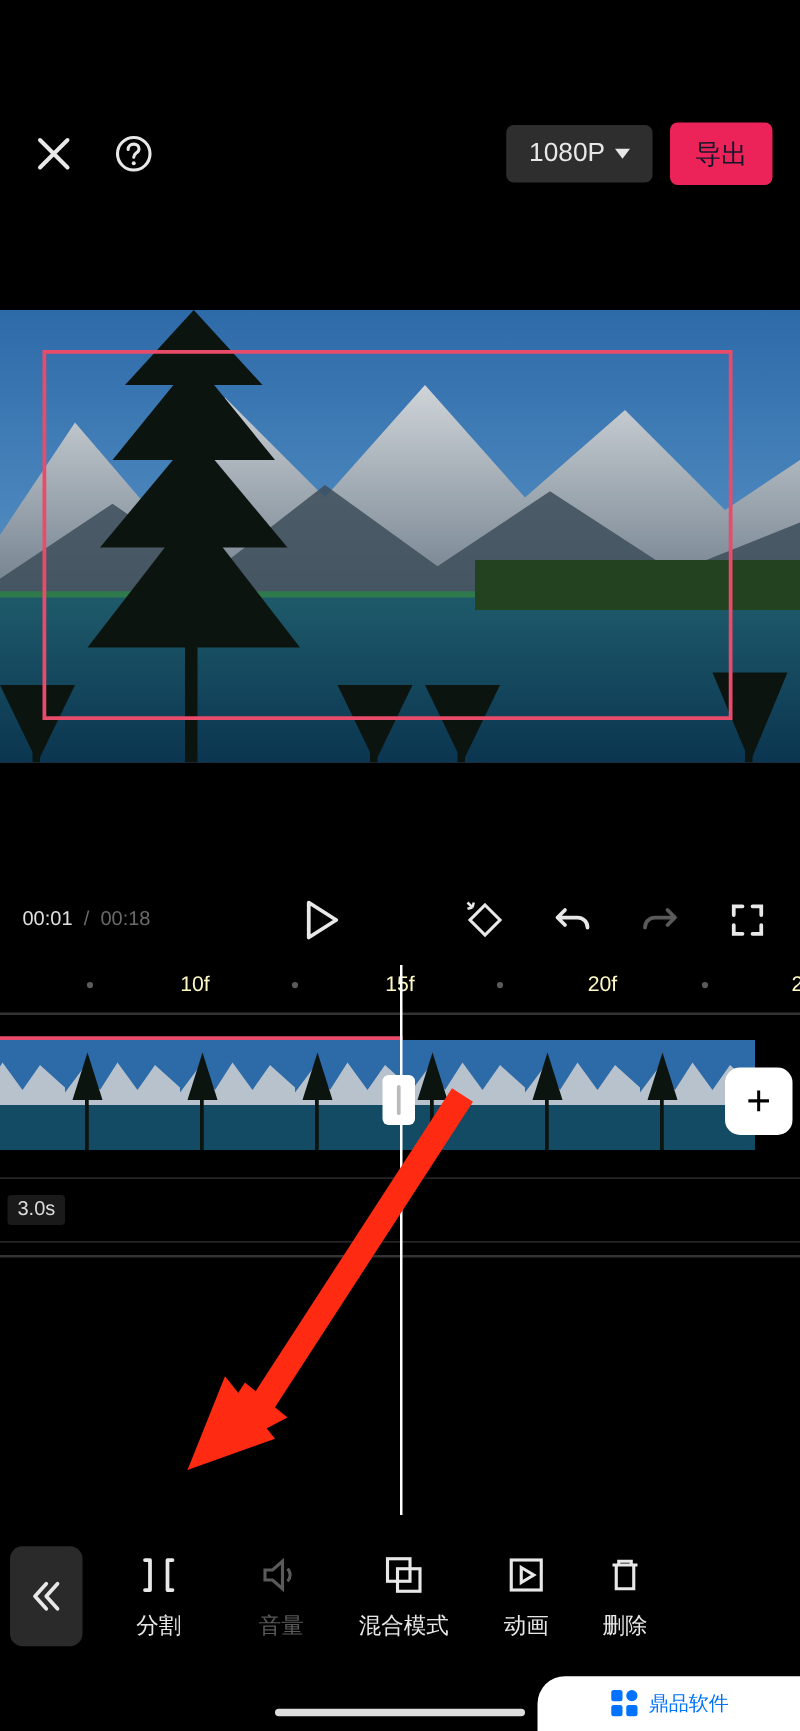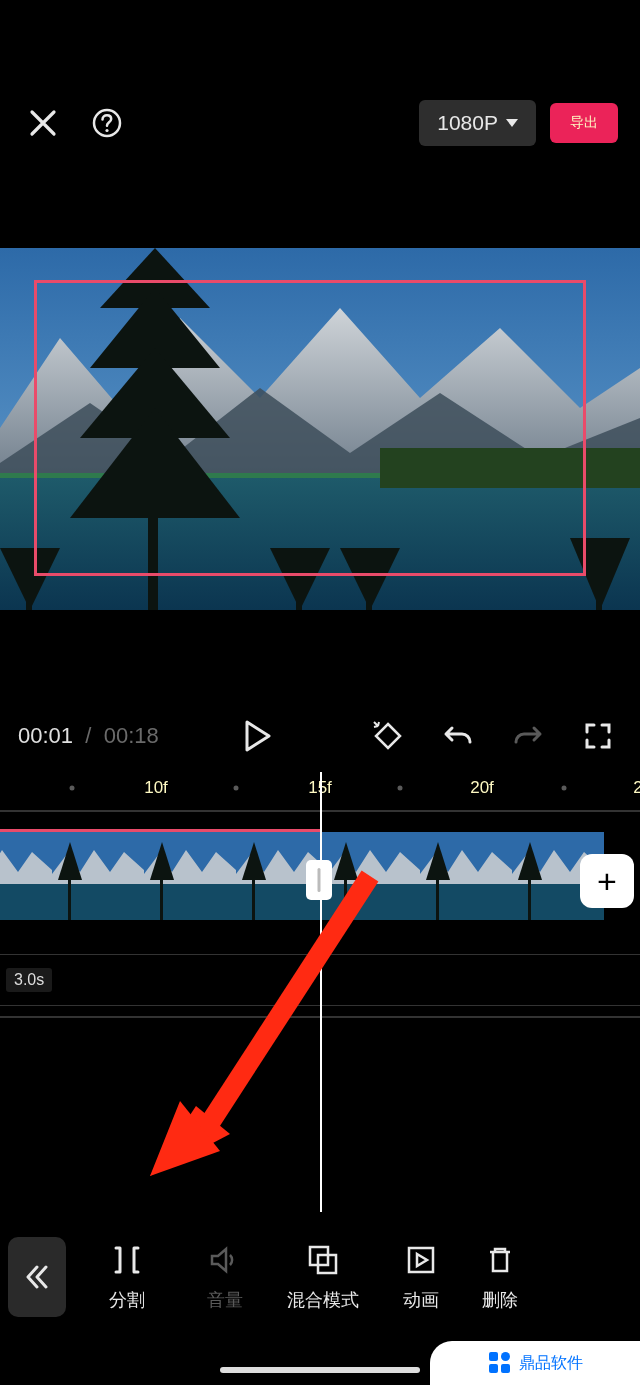--- a/index.html
+++ b/index.html
@@ -32,22 +32,22 @@
     display: flex;
     align-items: center;
     gap: 8px;
     cursor: pointer;
   }
   .res-btn .tri { display:inline-block; border-left:6px solid transparent; border-right:6px solid transparent; border-top:8px solid #e8e8e8; }
   .export-btn {
     background: #eb2359;
     border-radius: 6px;
     padding: 11px 20px;
-    font-size: 14px;
-    color: #fef9c3;
+    font-size: 21px;
+    color: #0f172a;
     margin-left: 14px;
     cursor: pointer;
   }
 
   
   .preview {
     margin-top: 98px;
     width: 640px;
     height: 362px;
     position: relative;
@@ -62,21 +62,21 @@
   }
 
   
   .controls {
     display: flex;
     align-items: center;
     padding: 0 18px;
     height: 68px;
     margin-top: 92px;
   }
-  .timecode { font-size: 22px; color: #e0e0e0; }
+  .timecode { font-size: 16px; color: #e0e0e0; }
   .timecode .fade { color: #6a6a6a; }
   .controls .space { flex: 1; }
   .ctrl-btn { width: 48px; height: 48px; display: flex; align-items: center; justify-content: center; cursor: pointer; margin-left: 22px; }
 
   
   .timeline { margin-top: 4px; }
   .ruler { display: flex; align-items: center; height: 28px; font-size: 17px; color: #fef9c3; position: relative; }
   .ruler .mark { position: absolute; transform: translateX(-50%); }
   .ruler .dot { position: absolute; width: 5px; height: 5px; border-radius: 50%; background: #5a5a5a; transform: translate(-50%,-50%); top: 50%; }
   .track-wrap { position: relative; border-top: 2px solid #333; border-bottom: 2px solid #333; margin-top: 8px; padding-top: 20px; padding-bottom: 10px;}
@@ -87,21 +87,21 @@
   .playhead-grip {
     position: absolute; left: 306px; top: 28px; width: 26px; height: 40px;
     background: #fff; border-radius: 5px; z-index: 5; cursor: grab;
   }
   .playhead-grip::after { content:""; position:absolute; left:50%; top:8px; bottom:8px; width:3px; background:#bbb; transform:translateX(-50%); border-radius:2px;}
   .add-clip {
     position:absolute; right:6px; top:22px; width:54px; height:54px;
     background:#fff; border-radius:12px; display:flex; align-items:center; justify-content:center;
     font-size:34px; color:#000; cursor:pointer; z-index:6;
   }
-  .subrow { display:flex; align-items:center; height:52px; border-top:1px solid #333; border-bottom:1px solid #333; margin-top:30px;}
+  .subrow { display:flex; align-items:center; height:52px; border-top:1px solid #333; border-bottom:1px solid #333; margin-top:18px;}
   .sub-badge { background:#1a1a1a; color:#ddd; font-size:16px; padding:3px 8px; border-radius:3px; margin-left:6px;}
   .playhead-line {
     position:absolute; left:320px; top:772px; width:2px; height:440px; background:#fff; z-index:4;
   }
 
   
   .arrow {
     position:absolute; left:140px; top:856px; width:260px; height:340px; z-index:10; pointer-events:none;
   }
 

